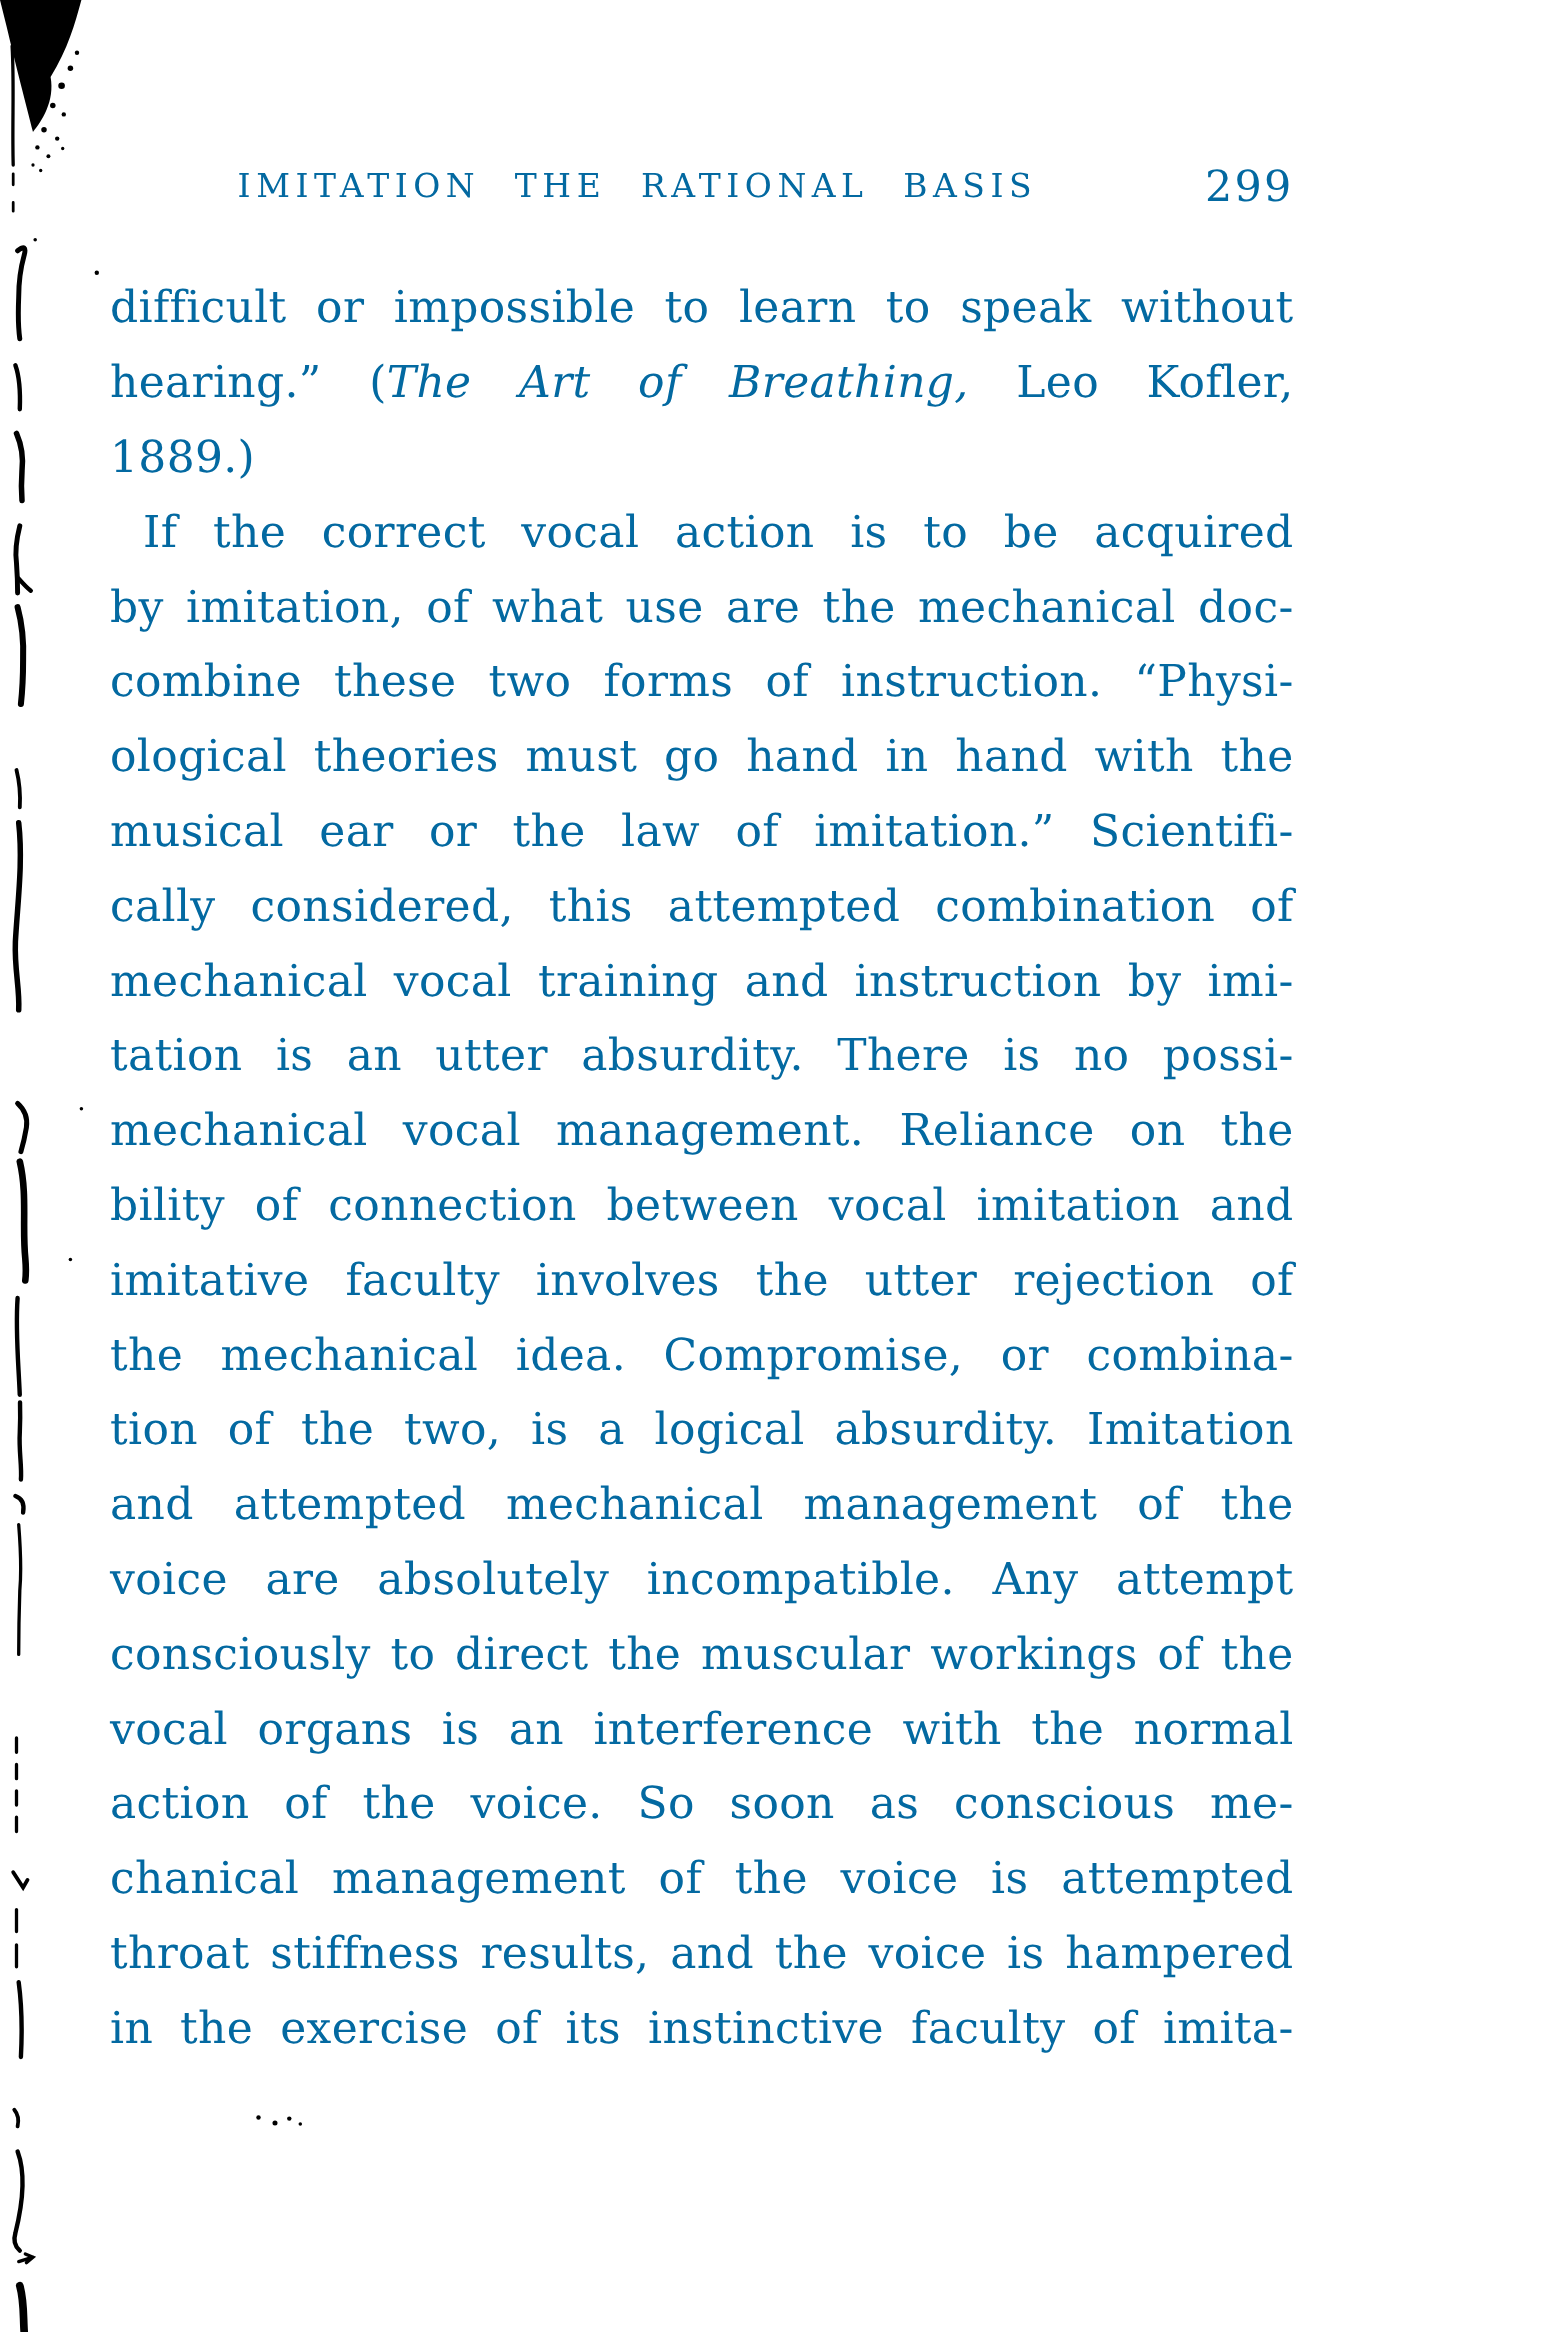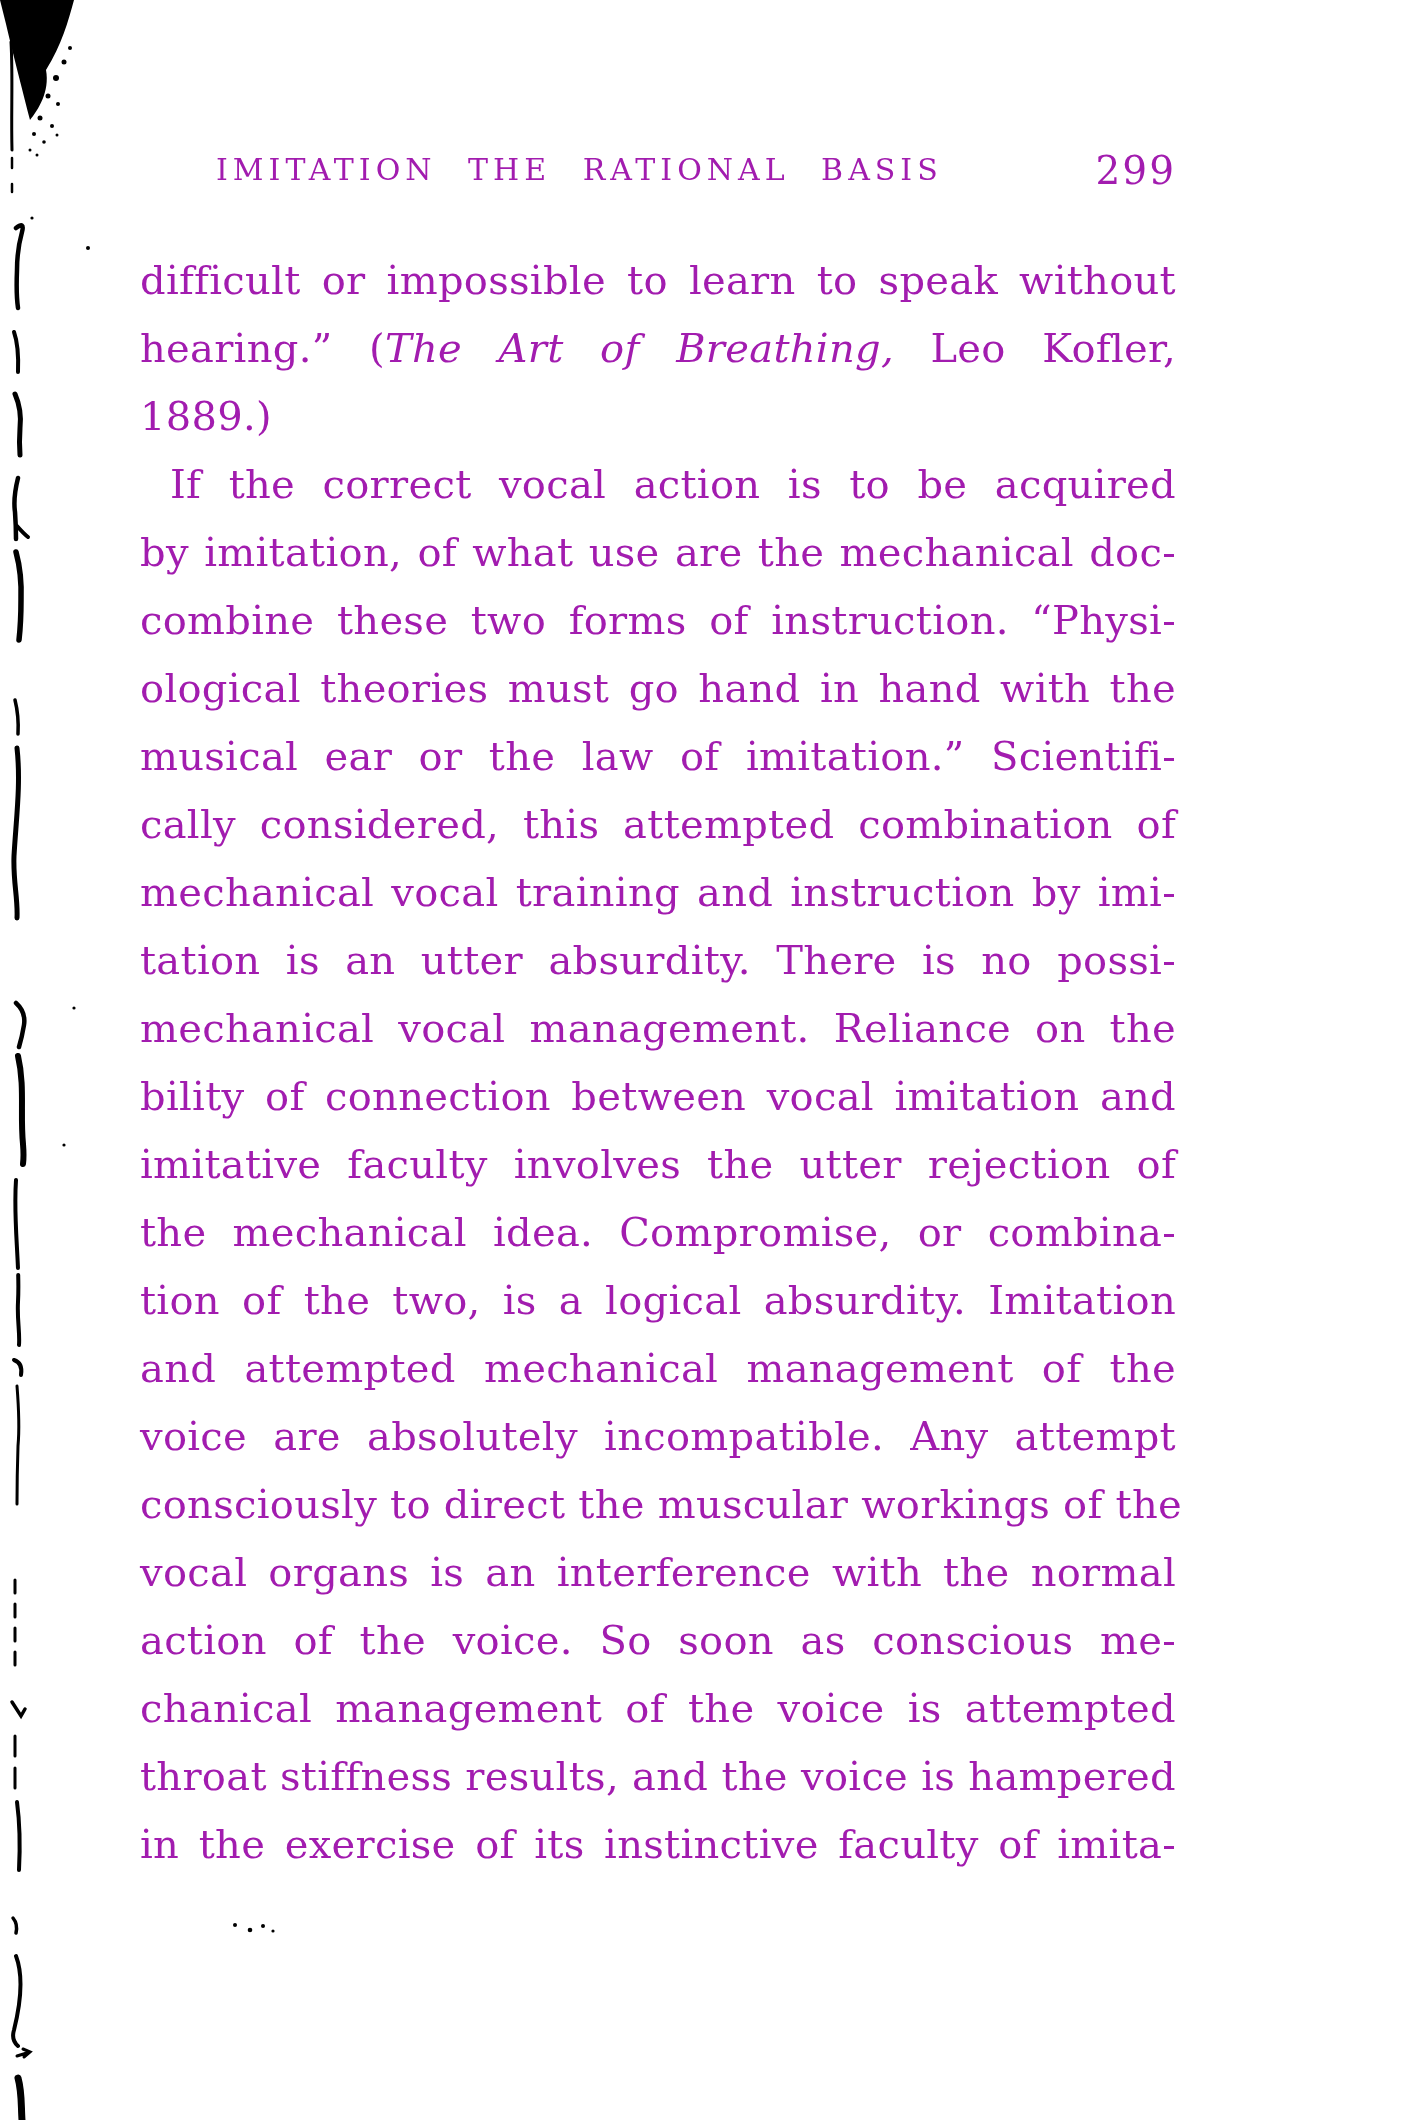--- a/index.html
+++ b/index.html
@@ -7,21 +7,21 @@
     padding: 0;
     background: #e8e8e8;
   }
   .page {
     position: relative;
     width: 1404px;
     height: 2120px;
     background: #ffffff;
     overflow: hidden;
     font-family: "DejaVu Serif", serif;
-    color: #a21caf;
+    color: #0369a1;
   }
   .artifact-layer {
     position: absolute;
     top: 0;
     left: 0;
     width: 1404px;
     height: 2120px;
     pointer-events: none;
   }
   .running-header {
@@ -55,21 +55,20 @@
     width: 1076px;
     font-size: 40px;
     line-height: 68px;
     letter-spacing: 0.3px;
   }
   .text-line {
     height: 68px;
     text-align: justify;
     text-align-last: justify;
     white-space: nowrap;
-    margin-left: 40px;
   }
   .text-line.paragraph-end {
     text-align-last: left;
   }
   .text-line.indent {
     text-indent: 30px;
   }
   .italic {
     font-style: italic;
   }

